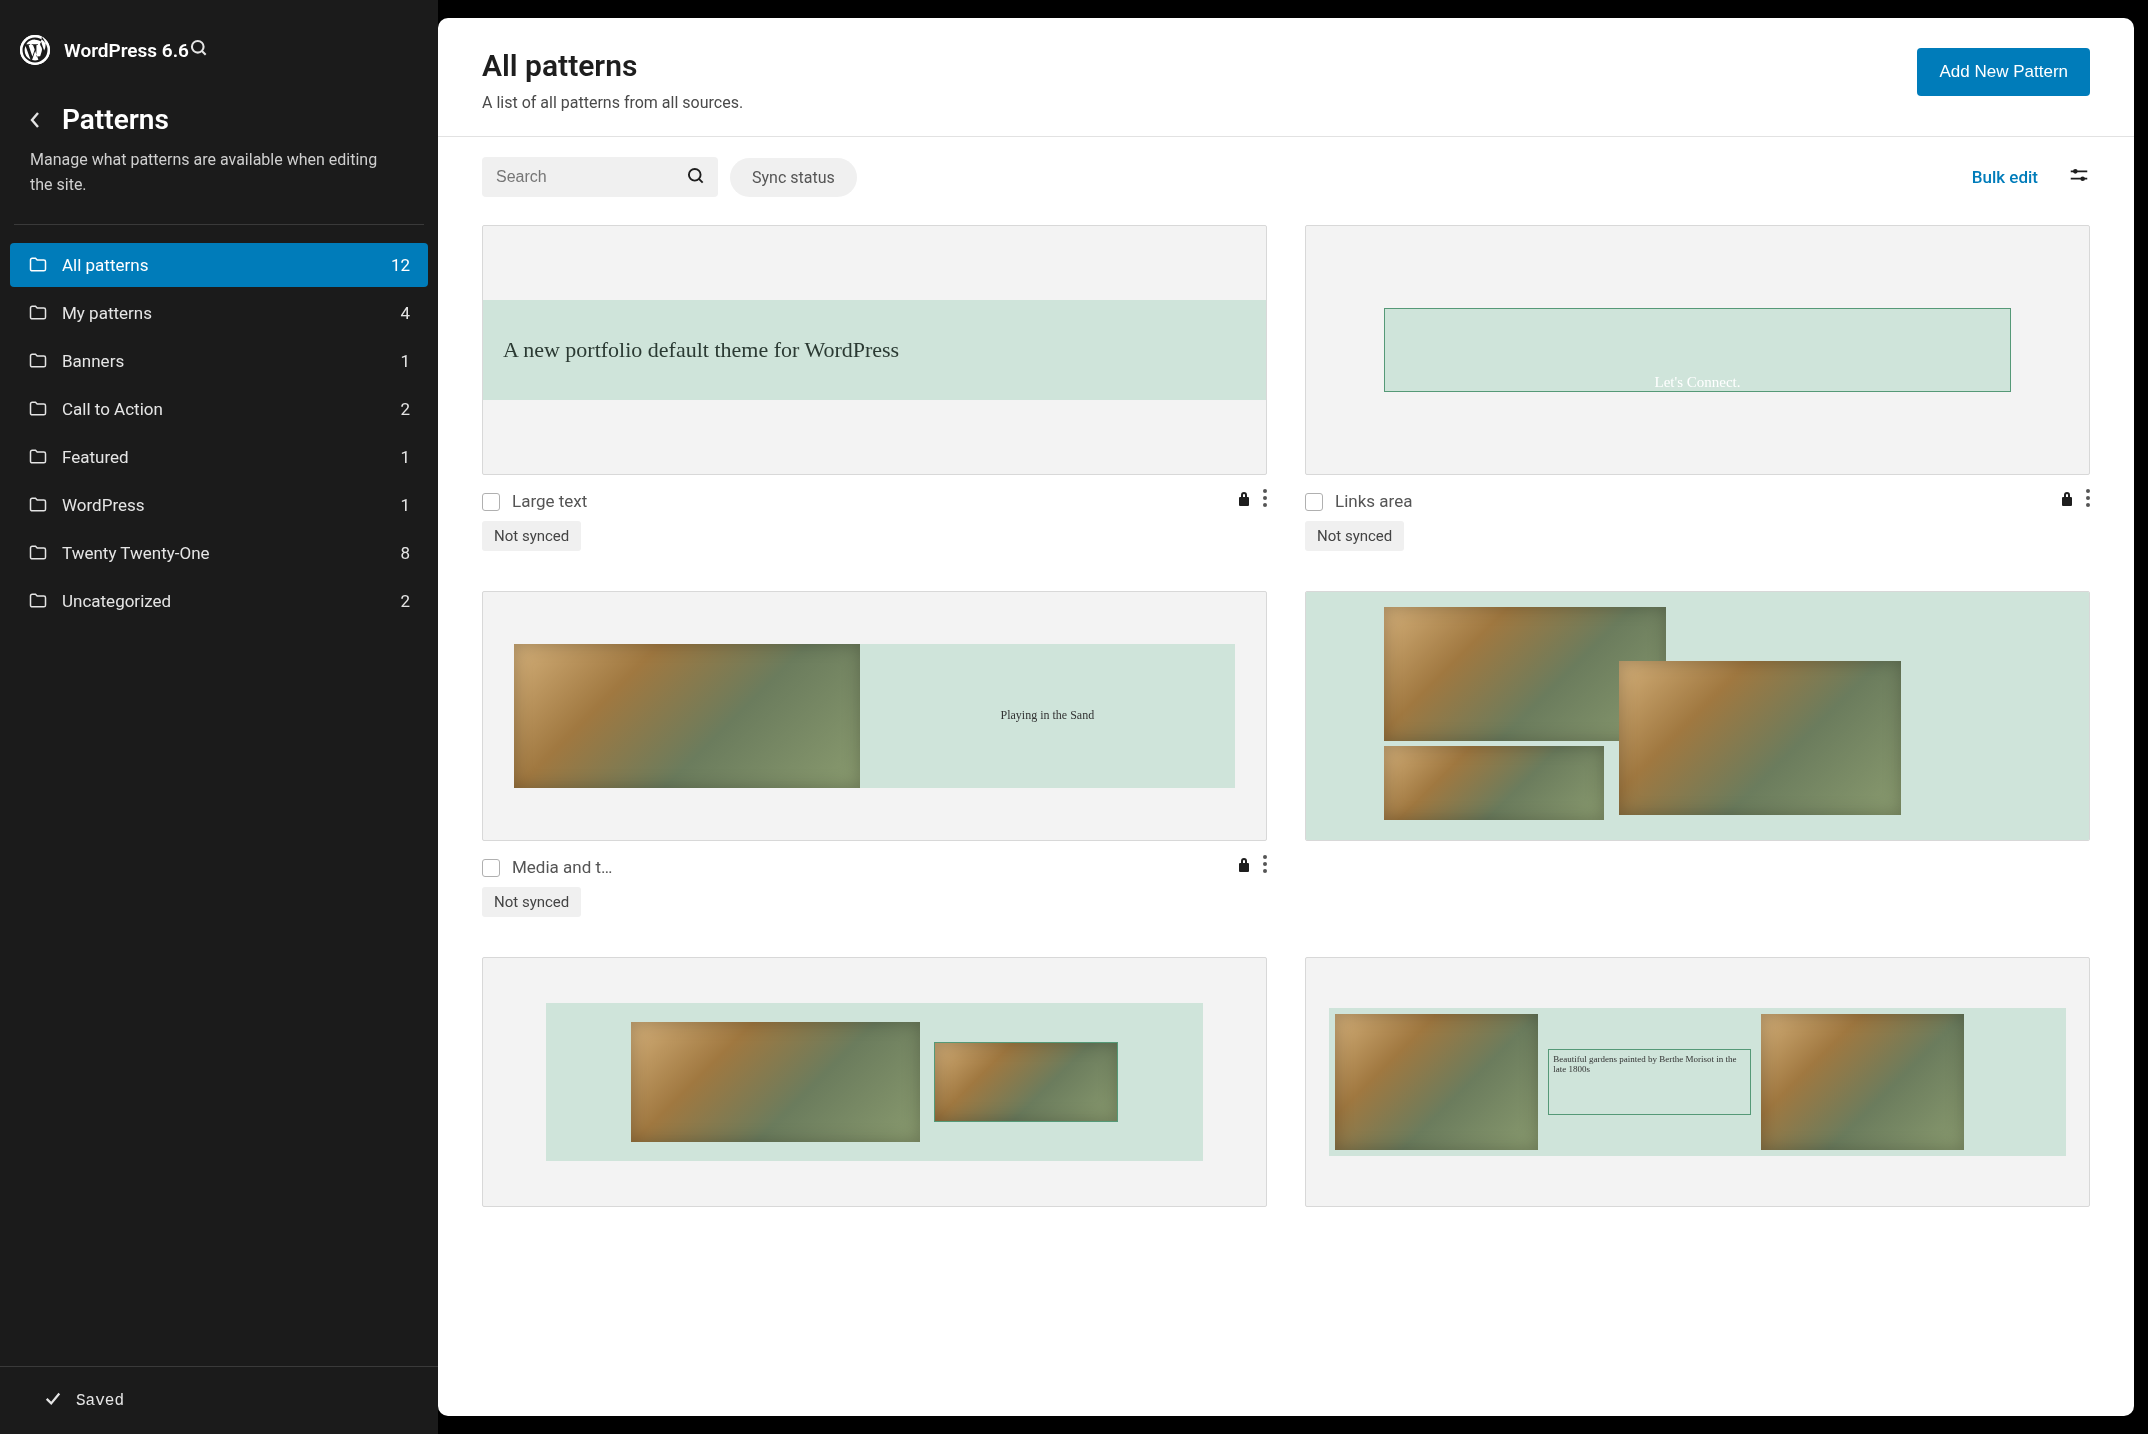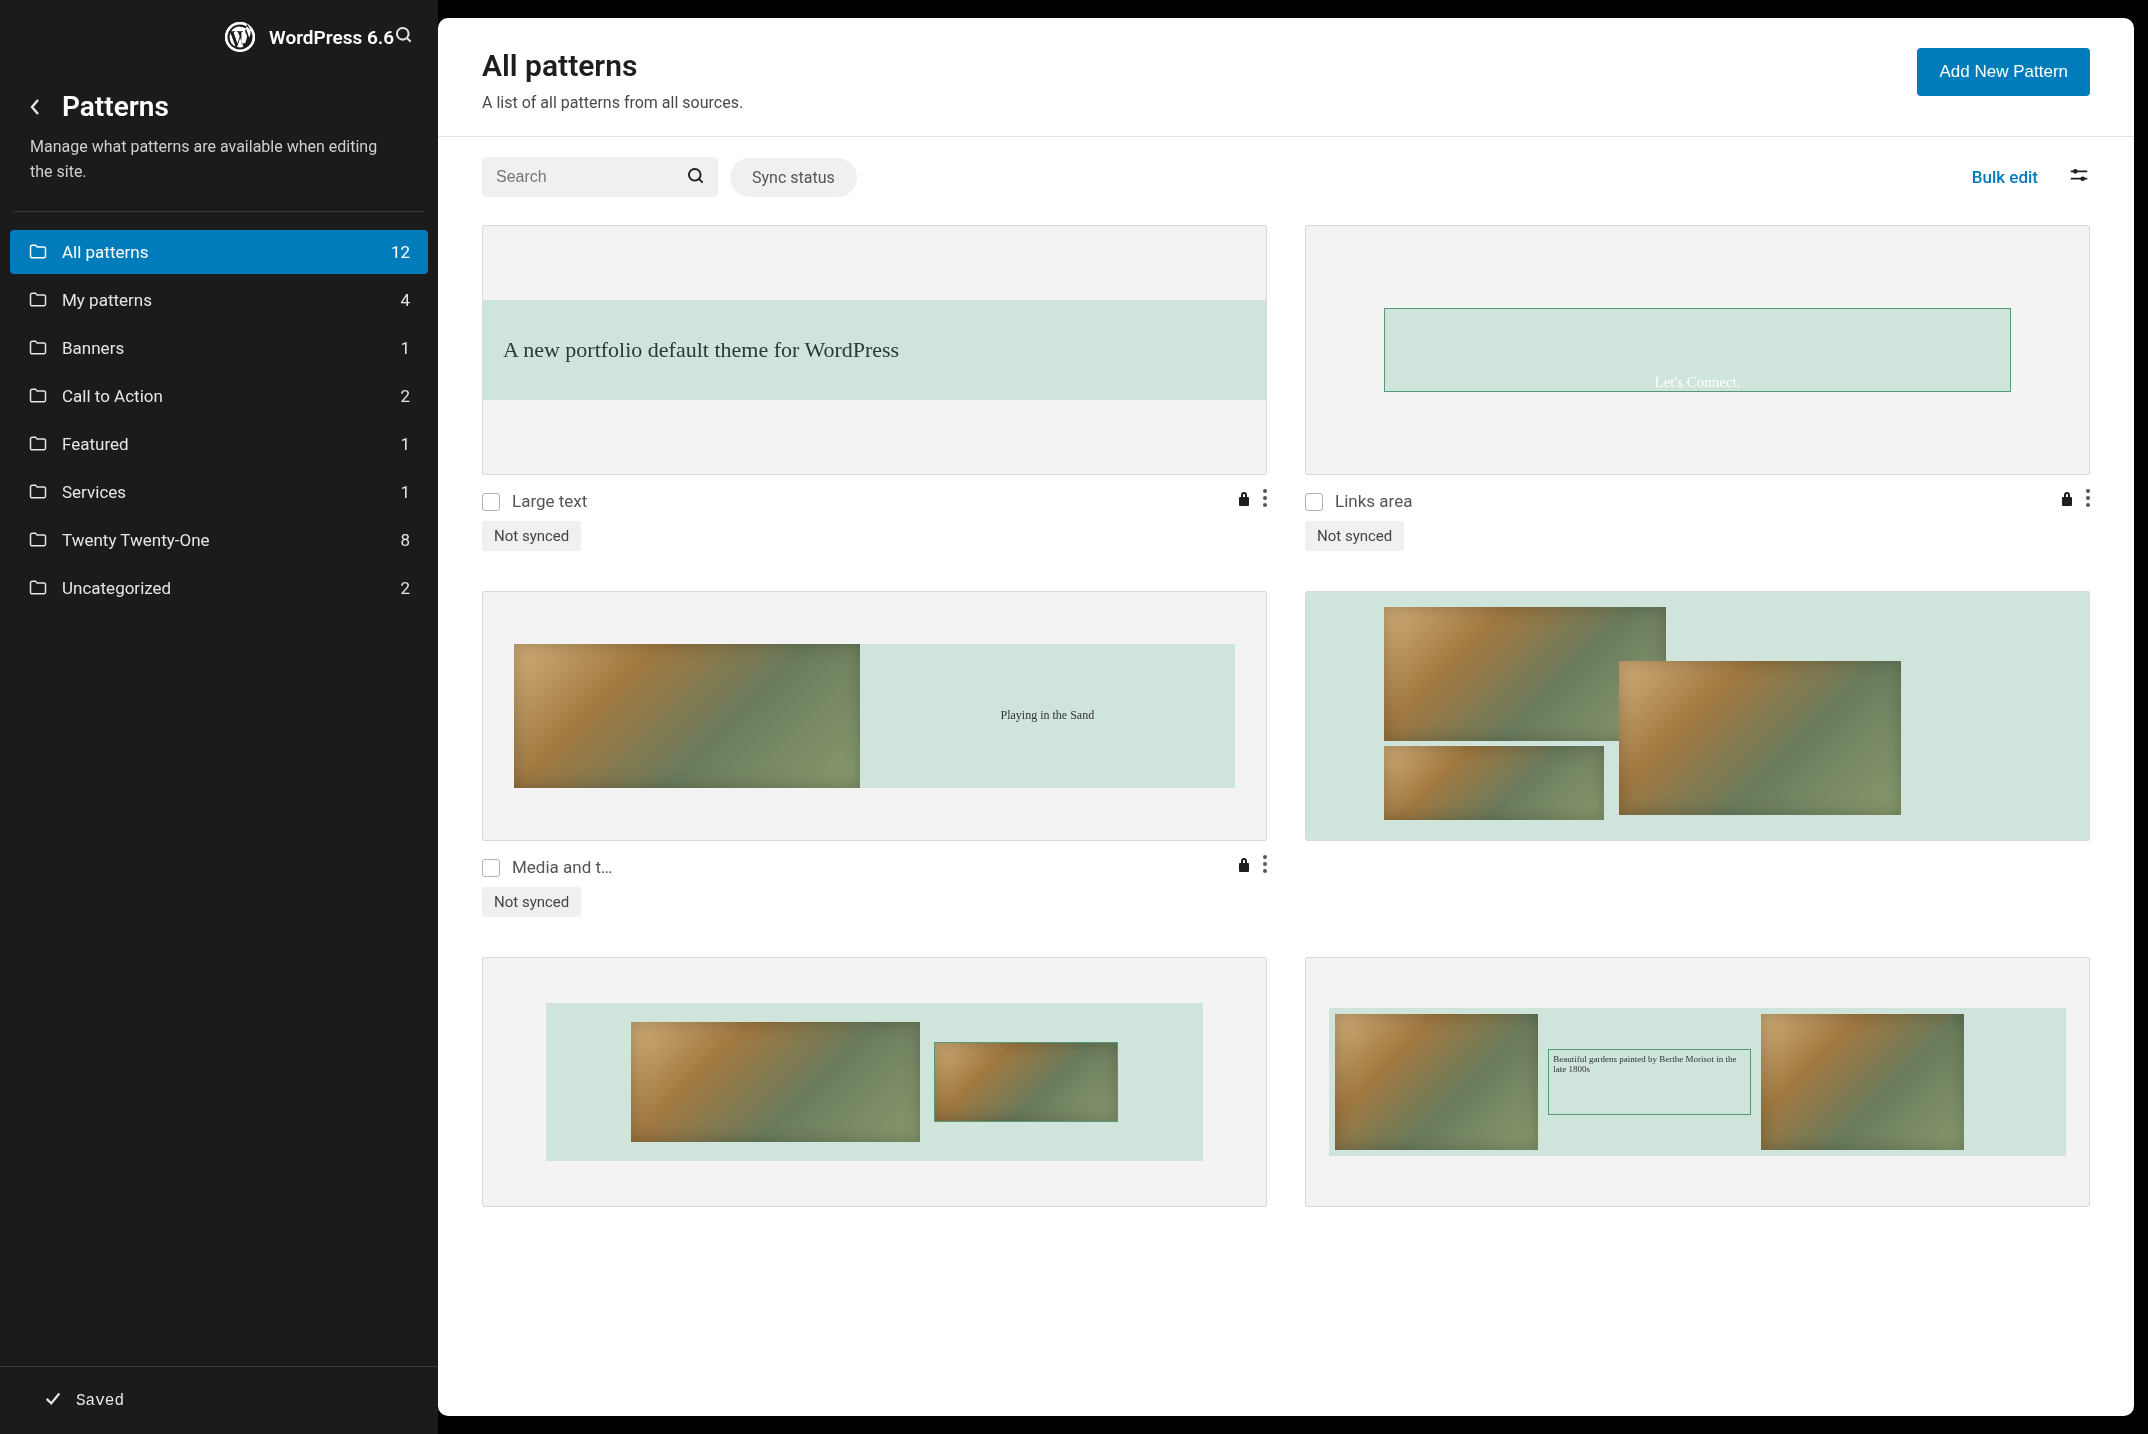--- a/index.html
+++ b/index.html
@@ -17,22 +17,23 @@
     width: 438px;
     background: #1b1b1b;
     display: flex;
     flex-direction: column;
     padding: 22px 0 0 0;
     position: relative;
   }
   .sidebar-header {
     display: flex;
     align-items: center;
-    justify-content: flex-end;
-    padding: 0 24px 38px 37px;
+    justify-content: flex-start;
+    padding: 0 24px 38px 20px;
+    margin-top: 13px;
   }
   .sidebar-brand {
     display: flex;
     align-items: center;
     gap: 14px;
   }
   .wp-logo {
     width: 30px; height: 30px;
     border-radius: 50%;
     background: #fff;
@@ -277,21 +278,21 @@
     </span>
     <span class="label">Featured</span>
     <span class="count">1</span>
   </li>
         <li class="cat-item">
     <span class="folder-icon">
       <svg viewBox="0 0 24 24">
               <path d="M3 6a2 2 0 0 1 2-2h4l2 2h8a2 2 0 0 1 2 2v9a2 2 0 0 1-2 2H5a2 2 0 0 1-2-2V6z"></path>
             </svg>
     </span>
-    <span class="label">Services</span>
+    <span class="label">WordPress</span>
     <span class="count">1</span>
   </li>
         <li class="cat-item">
     <span class="folder-icon">
       <svg viewBox="0 0 24 24">
               <path d="M3 6a2 2 0 0 1 2-2h4l2 2h8a2 2 0 0 1 2 2v9a2 2 0 0 1-2 2H5a2 2 0 0 1-2-2V6z"></path>
             </svg>
     </span>
     <span class="label">Twenty Twenty-One</span>
     <span class="count">8</span>

